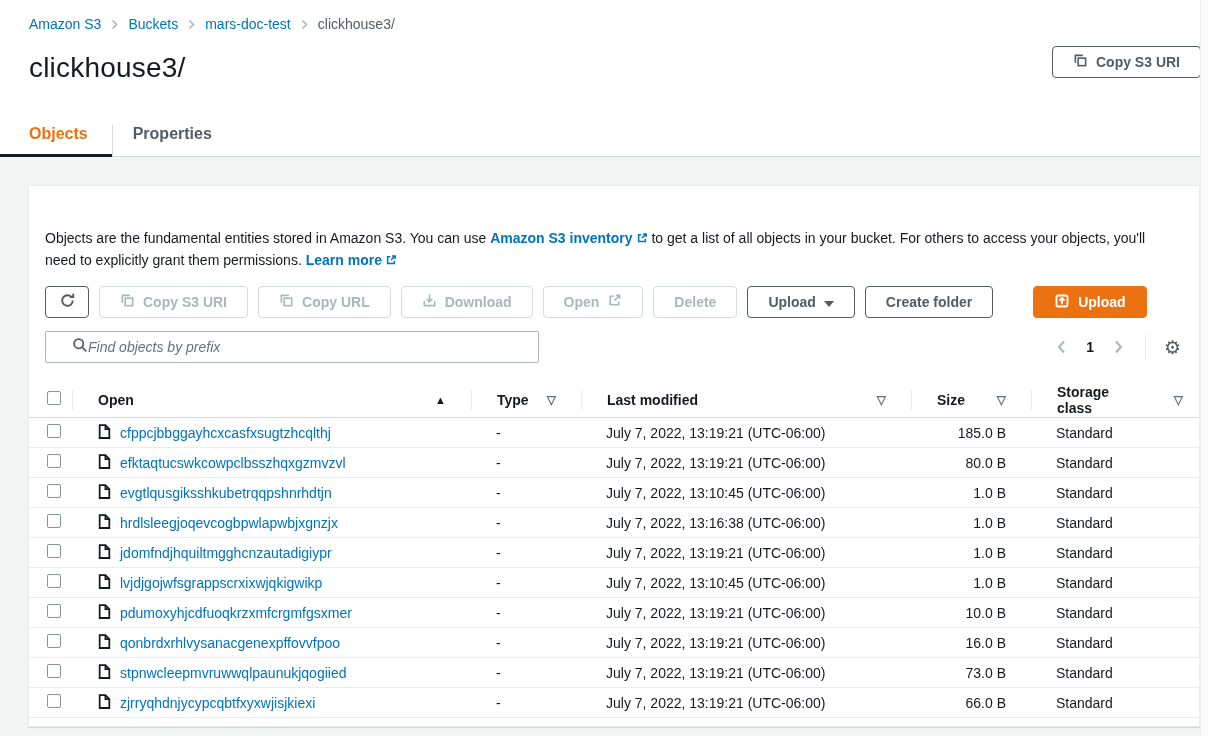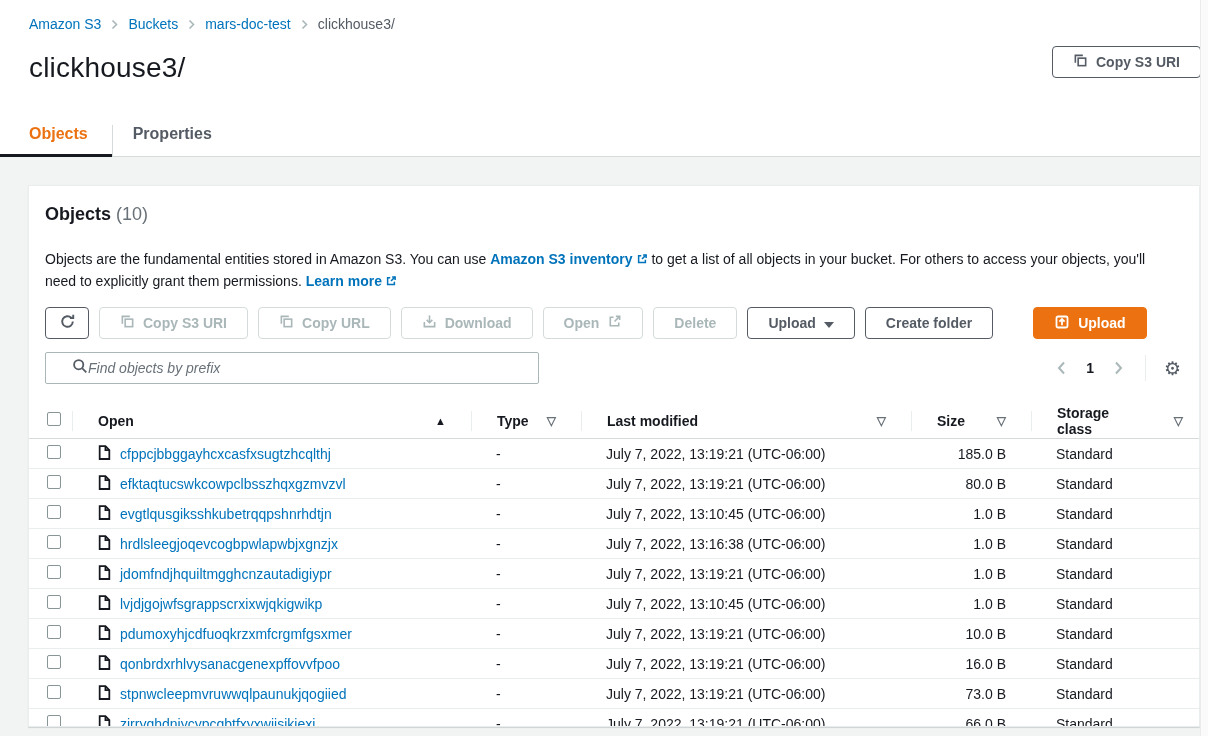--- a/index.html
+++ b/index.html
@@ -124,24 +124,20 @@
 
   <div class="tabs">
     <div class="tab first active"><span>Objects</span></div>
     <div class="tab inactive"><span>Properties</span></div>
   </div>
 </div>
 
 <div class="content">
   <div class="card">
     <div class="card-pad">
-      <div class="panel-heading">
-        <span class="h-title">Objects</span>
-        <span class="h-count">(10)</span>
-      </div>
 
       <p class="panel-desc"><span>Objects are the fundamental entities stored in Amazon S3. You can use </span><a class="text-link"><span>Amazon S3 inventory</span><span class="ext-ico"><svg width="12" height="12" viewBox="0 0 16 16">
                 <path d="M7 3.5H3.5v9h9V9" fill="none" stroke="#0073bb" stroke-width="2"></path>
                 <path d="M9.5 2.5h4v4" fill="none" stroke="#0073bb" stroke-width="2"></path>
                 <path d="M13.2 2.8L8 8" stroke="#0073bb" stroke-width="2"></path>
               </svg></span></a><span> to get a list of all objects in your bucket. For others to access your objects, you'll need to explicitly grant them permissions. </span><a class="text-link"><span>Learn more</span><span class="ext-ico"><svg width="12" height="12" viewBox="0 0 16 16">
                 <path d="M7 3.5H3.5v9h9V9" fill="none" stroke="#0073bb" stroke-width="2"></path>
                 <path d="M9.5 2.5h4v4" fill="none" stroke="#0073bb" stroke-width="2"></path>
                 <path d="M13.2 2.8L8 8" stroke="#0073bb" stroke-width="2"></path>
               </svg></span></a></p>

